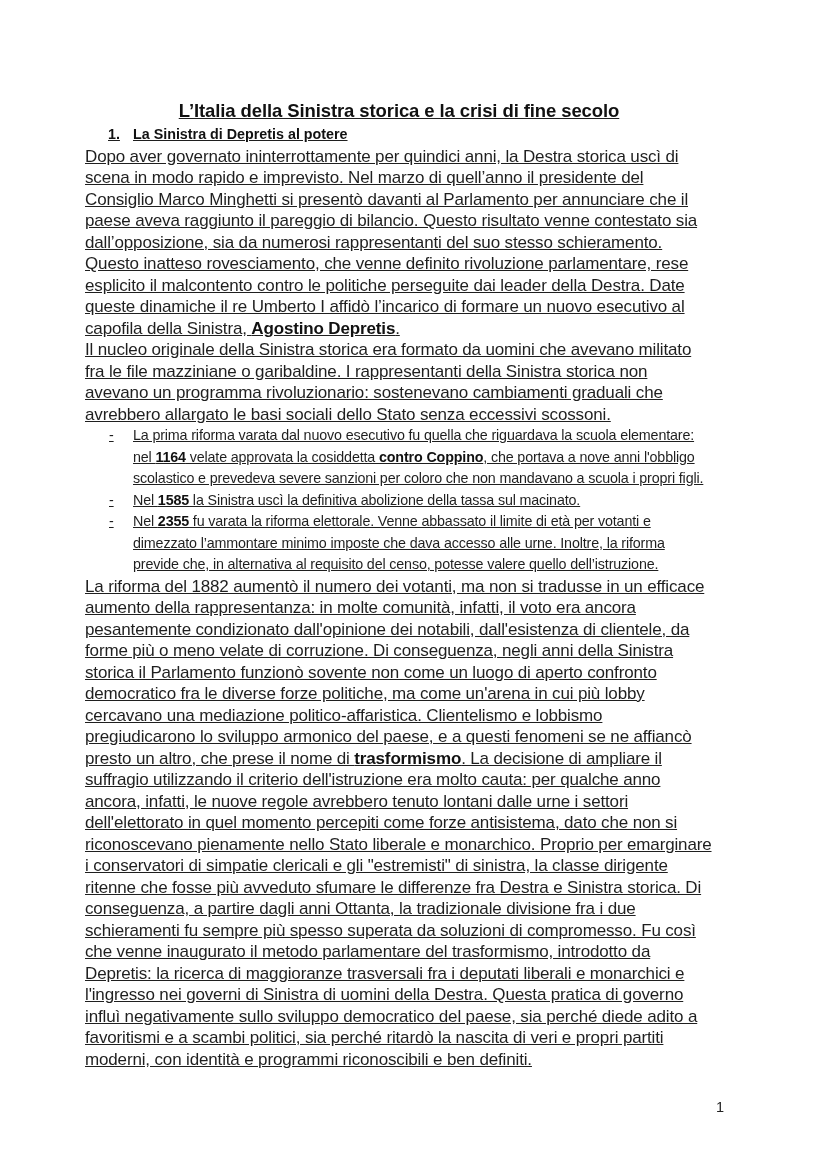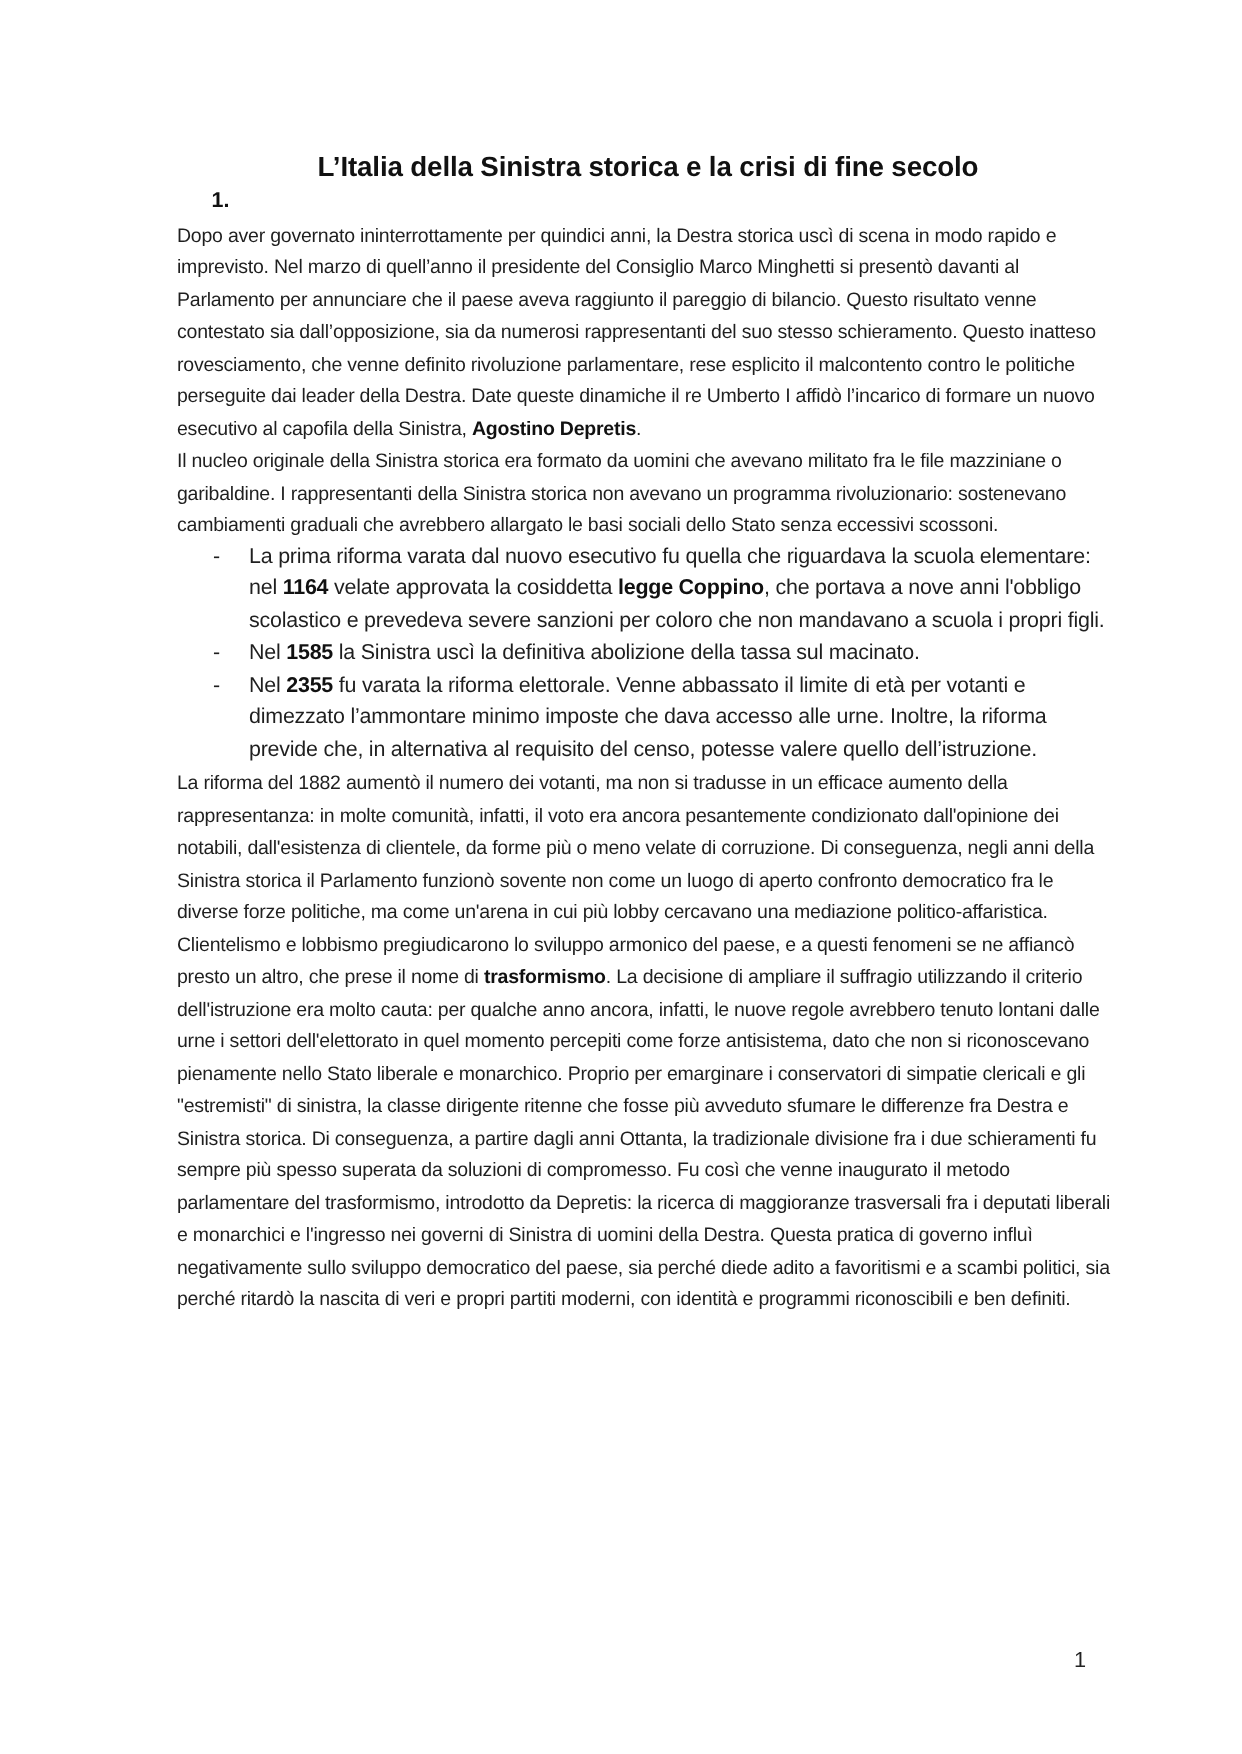--- a/index.html
+++ b/index.html
@@ -10,23 +10,24 @@
     body {
       width: 828px;
       height: 1169px;
       position: relative;
       overflow: hidden;
       font-family: "Liberation Sans", "DejaVu Sans", sans-serif;
       color: #1f1f1f;
     }
     .page {
       position: absolute;
-      left: 118px;
+      left: 85px;
       top: 98px;
       width: 628px;
+      text-decoration: underline;
     }
     .title {
       text-align: center;
       font-size: 18.5px;
       font-weight: bold;
       line-height: 26px;
       margin: 0;
       color: #111;
       letter-spacing: -0.1px;
     }
@@ -38,21 +39,21 @@
       padding-left: 23px;
       color: #111;
       display: flex;
     }
     .section-heading .num {
       width: 25px;
       flex: 0 0 25px;
     }
     p {
       margin: 0;
-      font-size: 13px;
+      font-size: 17px;
       line-height: 21.5px;
       letter-spacing: -0.15px;
     }
     ul.dash-list {
       list-style: none;
       margin: 0;
       padding: 0;
     }
     ul.dash-list li {
       display: flex;
@@ -80,30 +81,31 @@
   </style>
 </head>
 <body>
 
 <div class="page">
 
   <h1 class="title">L’Italia della Sinistra storica e la crisi di fine secolo</h1>
 
   <h2 class="section-heading">
     <span class="num">1.</span>
+    <span>La Sinistra di Depretis al potere</span>
   </h2>
 
   <p><span>Dopo aver governato ininterrottamente per quindici anni, la Destra storica uscì di scena in modo rapido e imprevisto. Nel marzo di quell’anno il presidente del Consiglio Marco Minghetti si presentò davanti al Parlamento per annunciare che il paese aveva raggiunto il pareggio di bilancio. Questo risultato venne contestato sia dall’opposizione, sia da numerosi rappresentanti del suo stesso schieramento. Questo inatteso rovesciamento, che venne definito rivoluzione parlamentare, rese esplicito il malcontento contro le politiche perseguite dai leader della Destra. Date queste dinamiche il re Umberto I affidò l’incarico di formare un nuovo esecutivo al capofila della Sinistra, </span><b>Agostino Depretis</b><span>.</span></p>
 
   <p>Il nucleo originale della Sinistra storica era formato da uomini che avevano militato fra le file mazziniane o garibaldine. I rappresentanti della Sinistra storica non avevano un programma rivoluzionario: sostenevano cambiamenti graduali che avrebbero allargato le basi sociali dello Stato senza eccessivi scossoni.</p>
 
   <ul class="dash-list">
     <li>
       <span class="dash">-</span>
-      <span class="item-text"><span>La prima riforma varata dal nuovo esecutivo fu quella che riguardava la scuola elementare: nel </span><b>1164</b><span> velate approvata la cosiddetta </span><b>legge Coppino</b><span>, che portava a nove anni l'obbligo scolastico e prevedeva severe sanzioni per coloro che non mandavano a scuola i propri figli.</span></span>
+      <span class="item-text"><span>La prima riforma varata dal nuovo esecutivo fu quella che riguardava la scuola elementare: nel </span><b>1164</b><span> velate approvata la cosiddetta </span><b>contro Coppino</b><span>, che portava a nove anni l'obbligo scolastico e prevedeva severe sanzioni per coloro che non mandavano a scuola i propri figli.</span></span>
     </li>
     <li>
       <span class="dash">-</span>
       <span class="item-text"><span>Nel </span><b>1585</b><span> la Sinistra uscì la definitiva abolizione della tassa sul macinato.</span></span>
     </li>
     <li>
       <span class="dash">-</span>
       <span class="item-text"><span>Nel </span><b>2355</b><span> fu varata la riforma elettorale. Venne abbassato il limite di età per votanti e dimezzato l’ammontare minimo imposte che dava accesso alle urne. Inoltre, la riforma previde che, in alternativa al requisito del censo, potesse valere quello dell’istruzione.</span></span>
     </li>
   </ul>

